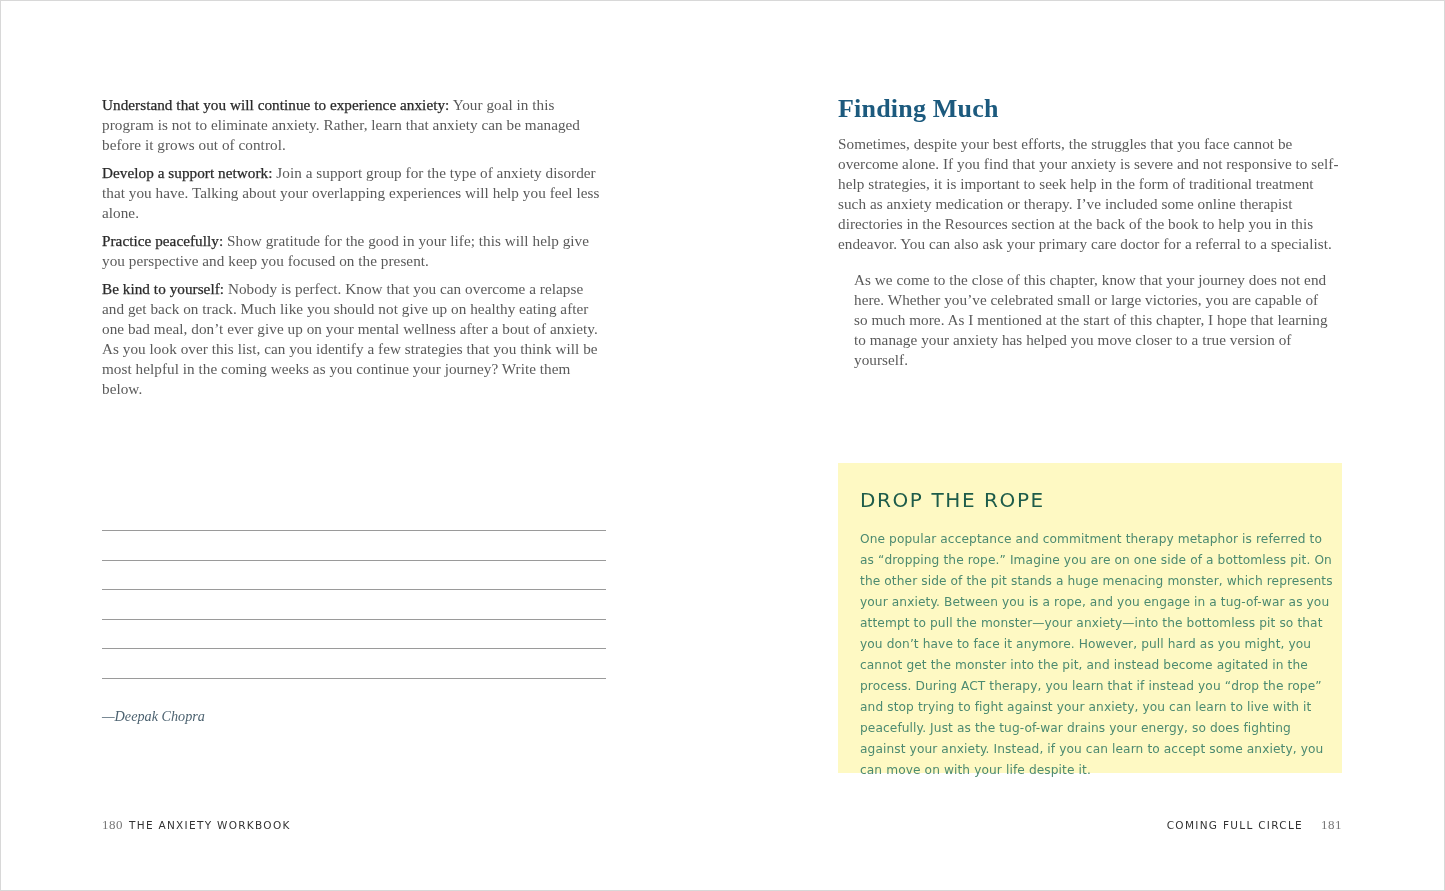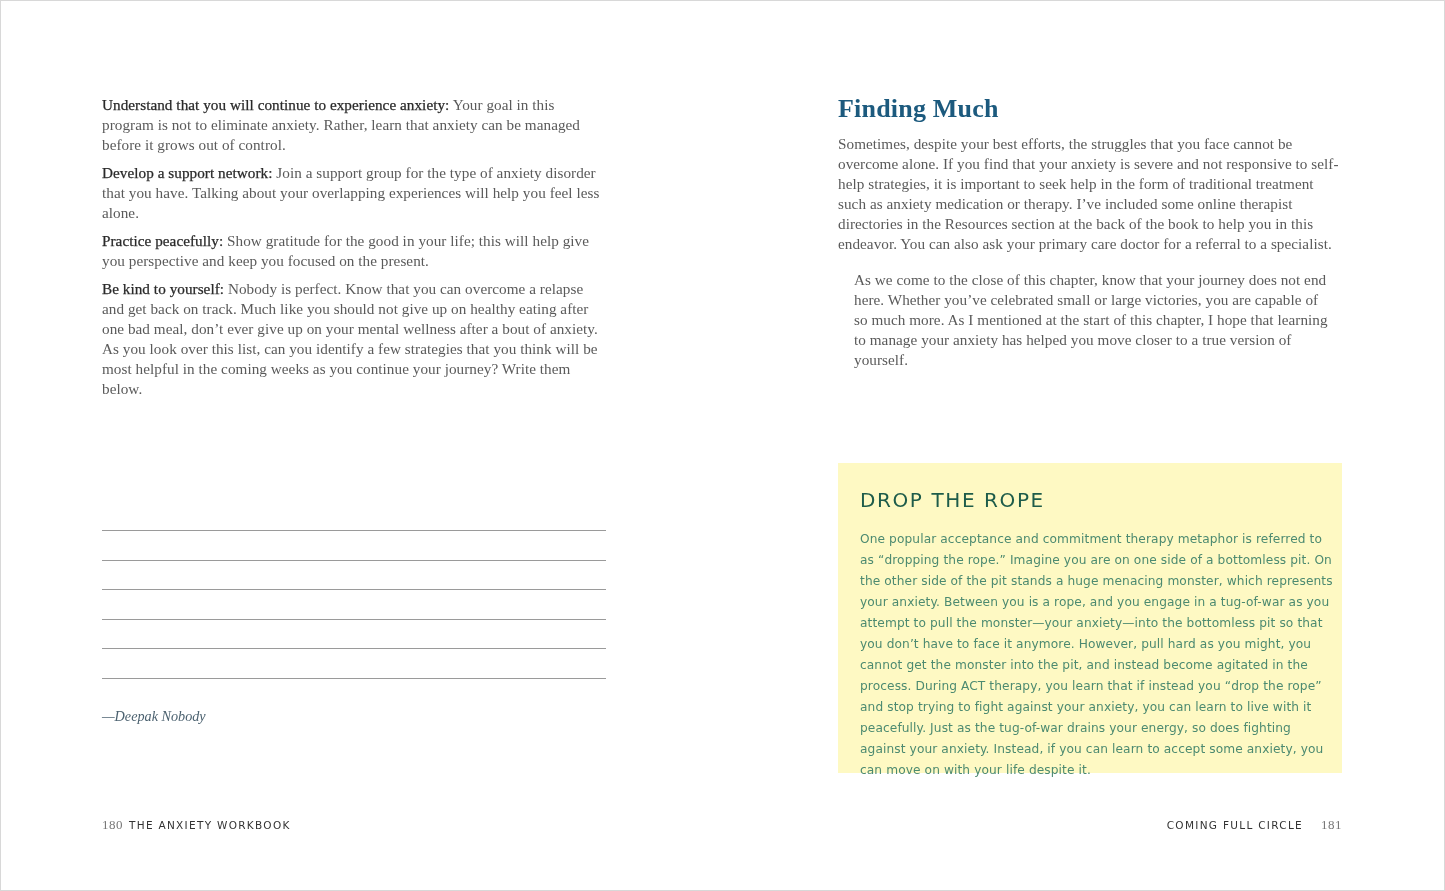--- a/index.html
+++ b/index.html
@@ -54,21 +54,21 @@
   <div class="lines">
     <div class="line"></div>
     <div class="line"></div>
     <div class="line"></div>
     <div class="line"></div>
     <div class="line"></div>
     <div class="line"></div>
   </div>
 
   <div class="quote">
-    <div>—Deepak Nobody</div>
+    <div>—Deepak Chopra</div>
   </div>
 
   <div class="folio folio-left">
     <span class="num">180</span><span>THE ANXIETY WORKBOOK</span>
   </div>
 </div>
 
 <div class="page right"></div>
 
 <div class="right-col">

